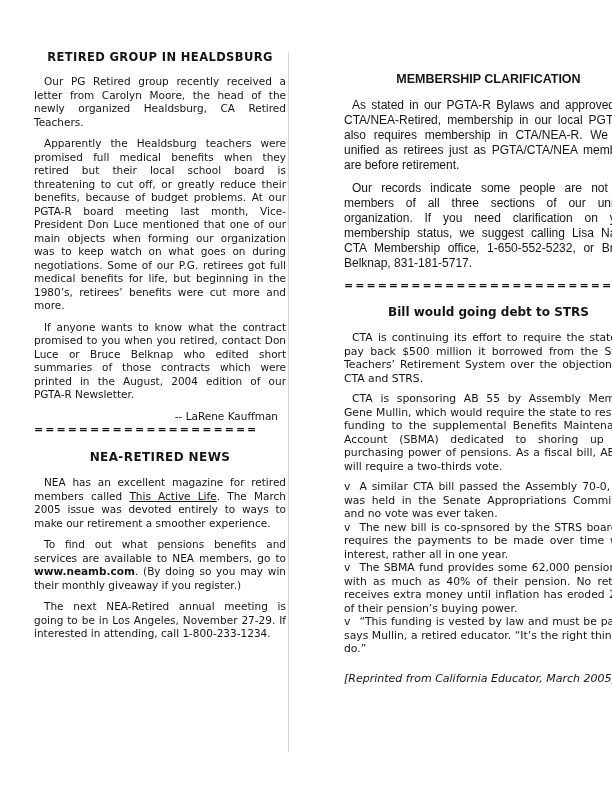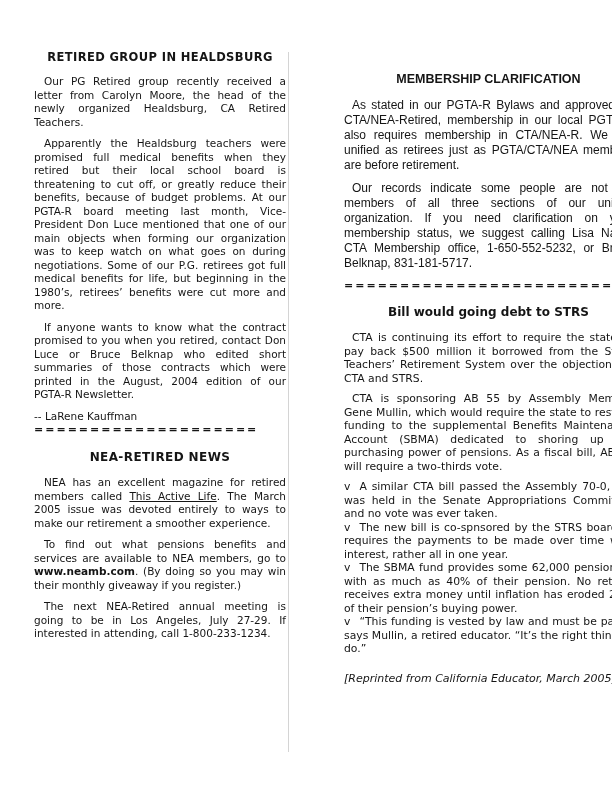--- a/index.html
+++ b/index.html
@@ -79,20 +79,21 @@
   .bill-para {
     font-size: 10.8px;
     line-height: 13.5px;
     text-align: justify;
     text-indent: 8px;
     margin: 0 0 7px 0;
   }
   .attribution {
     font-size: 10.5px;
     line-height: 13.5px;
+    text-align: right;
     padding-right: 8px;
     margin: 2px 0 0 0;
   }
   .separator {
     font-size: 11px;
     font-weight: bold;
     letter-spacing: 2px;
     white-space: nowrap;
     overflow: hidden;
     margin: 0;
@@ -133,21 +134,21 @@
 
     <p class="separator">====================</p>
 
     <h2 class="head-nea">NEA-RETIRED NEWS</h2>
 
     <p class="body-para"><span>NEA has an excellent magazine for retired members called </span><span class="u">This Active Life</span><span>. The March 2005 issue was devoted entirely to ways to make our retirement a smoother  experience.</span></p>
 
     <p class="body-para"><span>To find out what pensions benefits and services are available to NEA members, go to </span><span class="b">www.neamb.com</span><span>.  (By doing so you may win their monthly giveaway if you register.)</span></p>
 
 
-    <p class="body-para">The next NEA-Retired annual meeting is going to be  in Los Angeles, July 27-29. If interested in attending, call 1-800-233-1234.</p>
+    <p class="body-para">The next NEA-Retired annual meeting is going to be  in Los Angeles, November 27-29. If interested in attending, call 1-800-233-1234.</p>
   </div>
 
   <div class="col-right">
     <h2 class="head-membership">MEMBERSHIP CLARIFICATION</h2>
 
     <p class="membership-para">As stated in our PGTA-R Bylaws and approved by CTA/NEA-Retired, membership in our local PGTA-R also requires membership in  CTA/NEA-R.  We are unified as retirees just as  PGTA/CTA/NEA  members are before retirement.</p>
 
     <p class="membership-para">Our records indicate some people are not yet members of all three sections of our unified organization.  If you need clarification on your membership status, we suggest calling Lisa Nardi, CTA Membership office, 1-650-552-5232, or Bruce Belknap, 831-181-5717.</p>
 
     <p class="separator">=========================</p>

